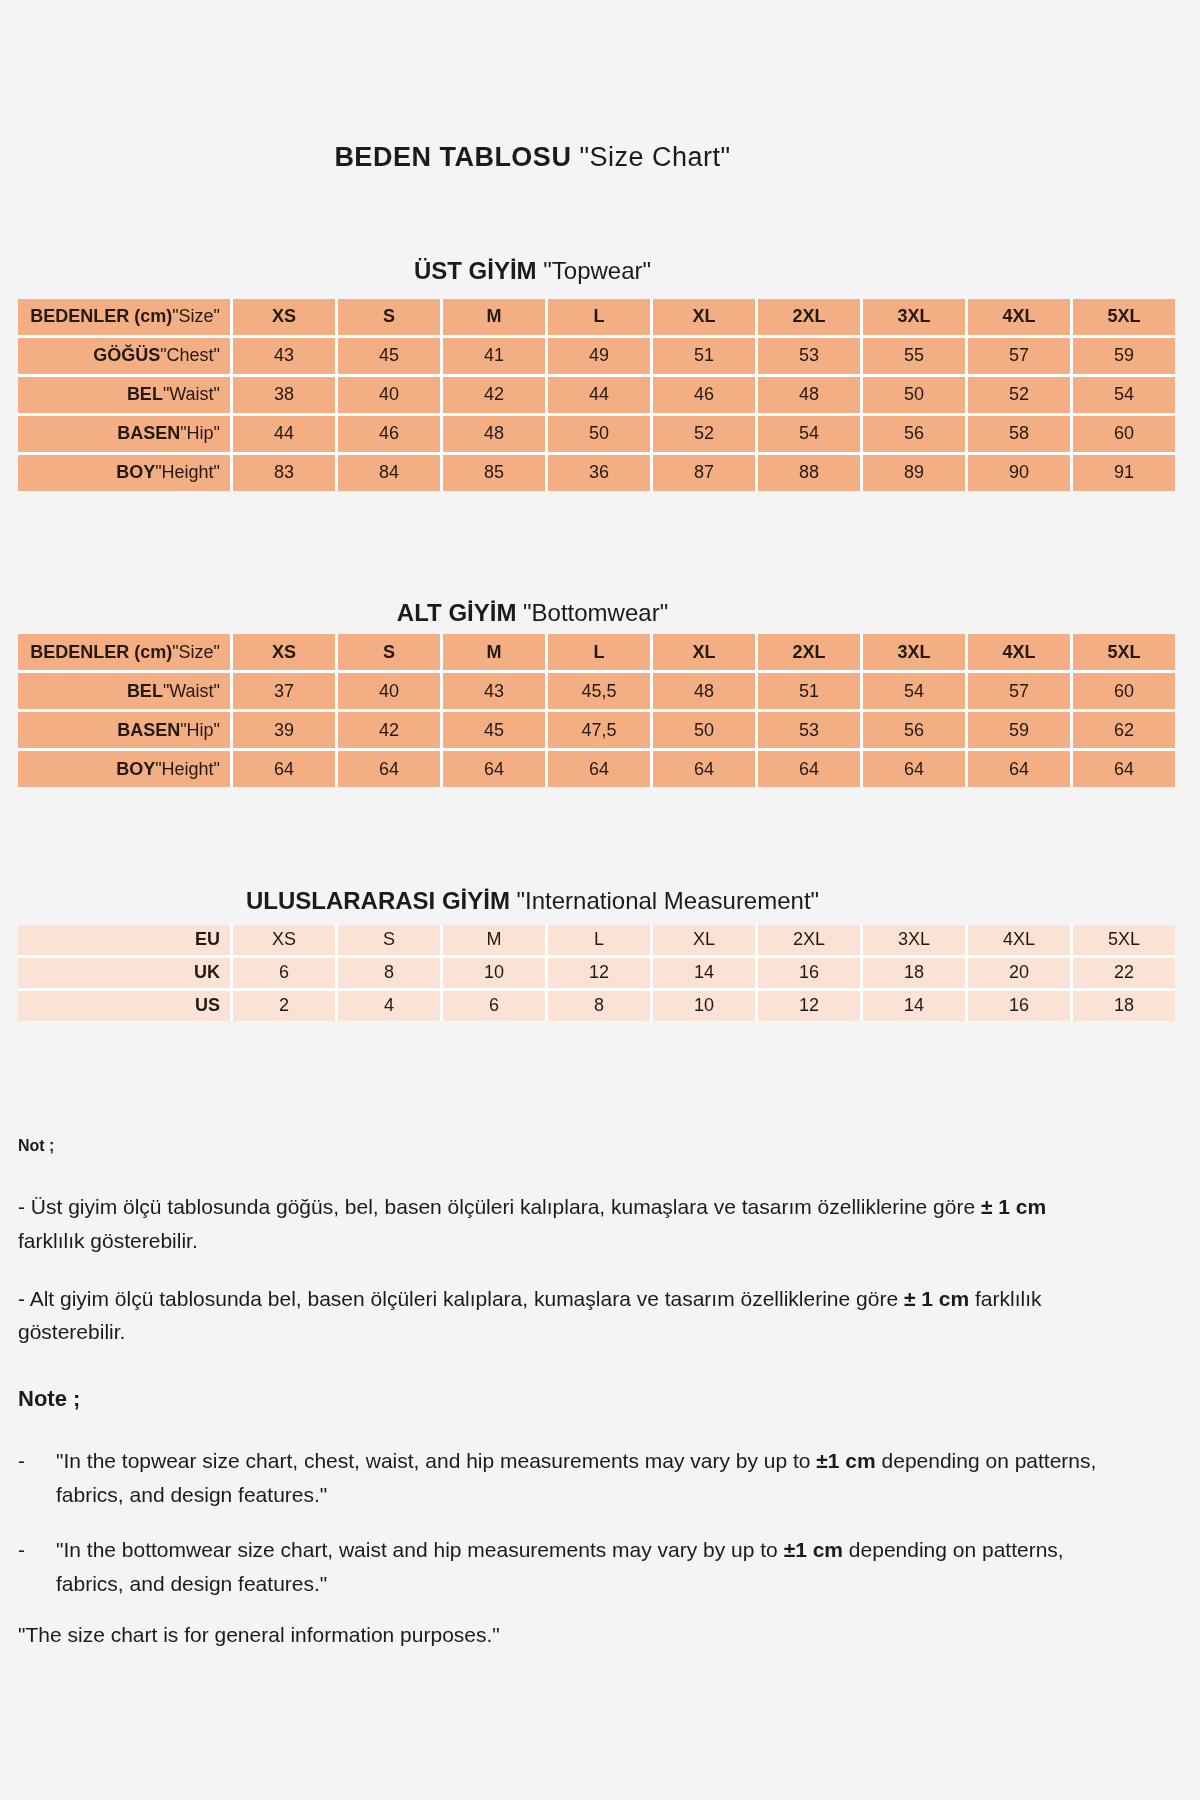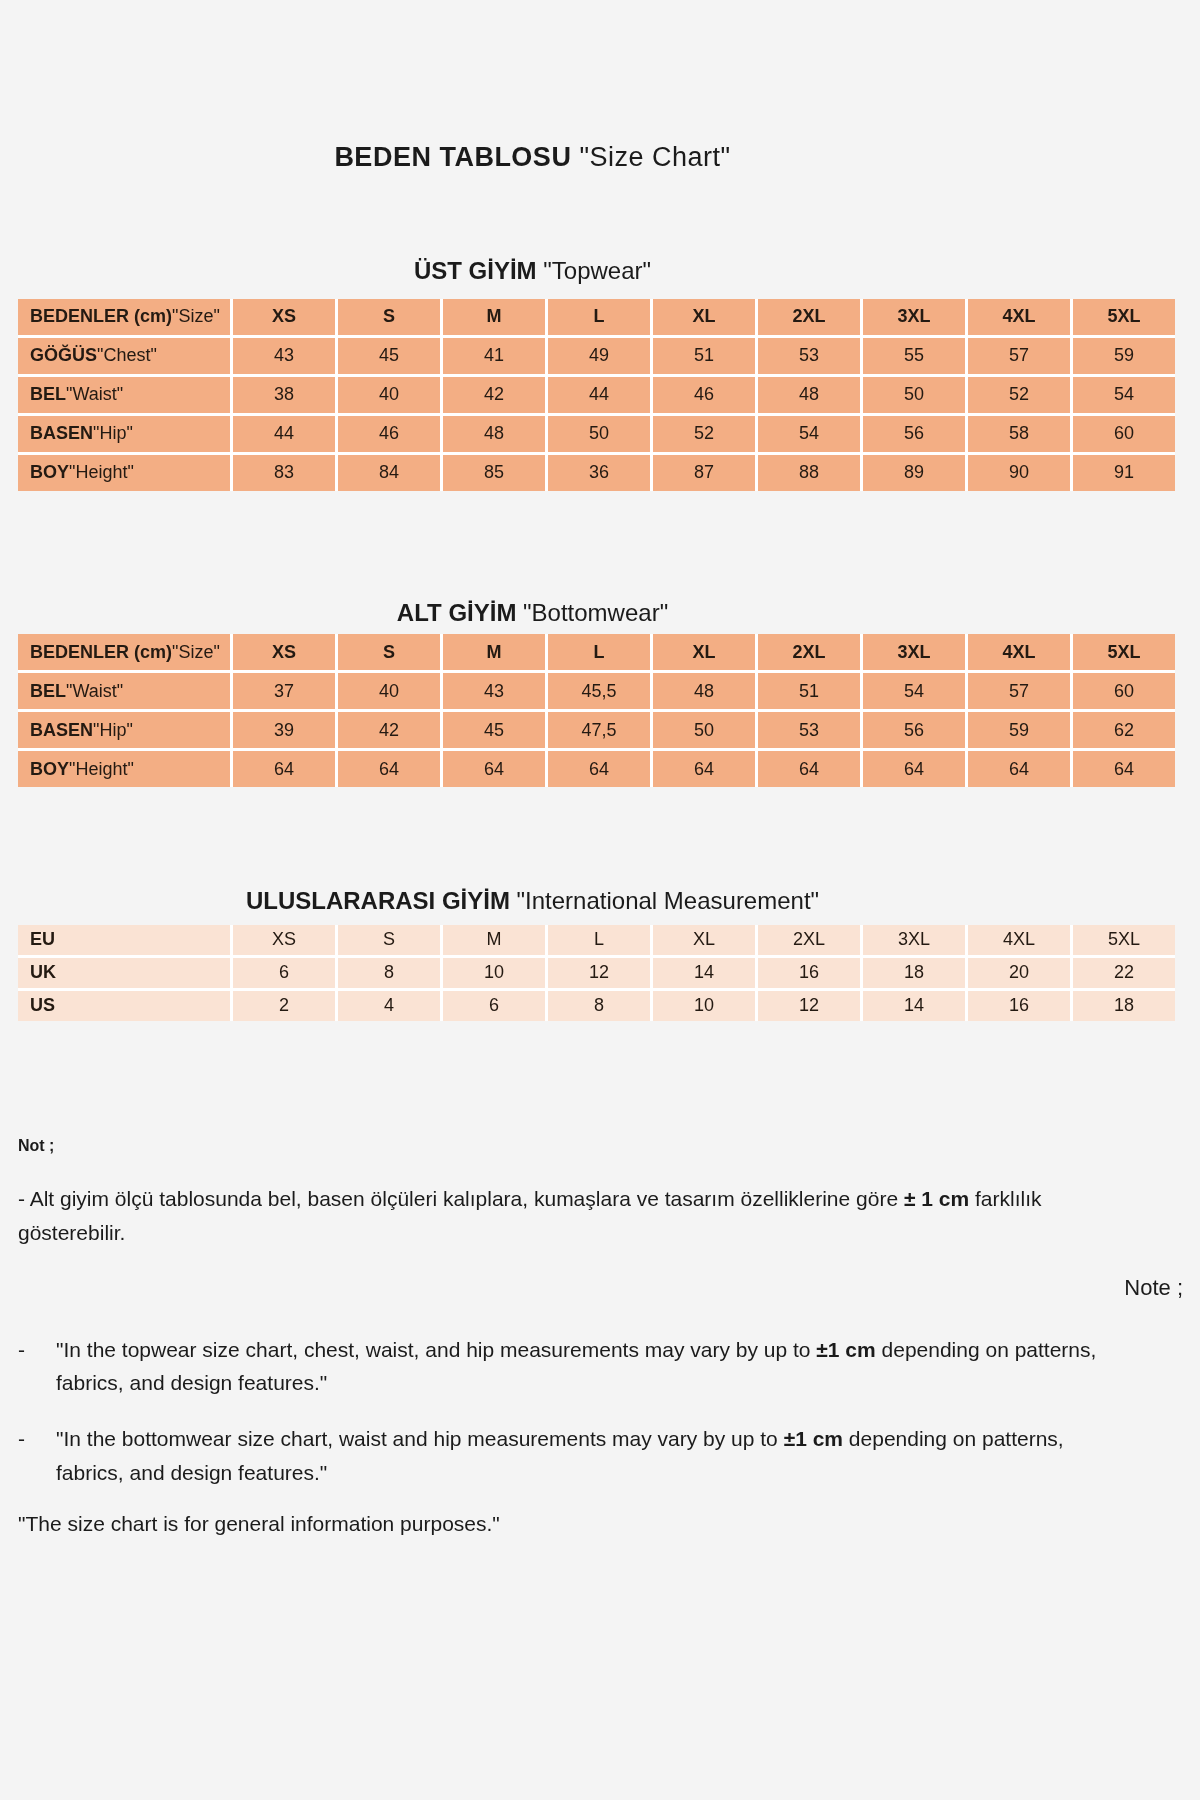--- a/index.html
+++ b/index.html
@@ -45,33 +45,33 @@
     background: var(--cell-bg, #F3AE84);
     height: 36px;
     display: flex;
     align-items: center;
     justify-content: center;
     font-size: 18px;
     color: #241A12;
   }
   .sizetable.light .cell { height: 30px; }
   .label-cell {
-    justify-content: flex-start;
+    justify-content: flex-end;
     padding: 0 10px 0 12px;
   }
   .label-cell b { font-weight: bold; font-size: 18px; }
   .label-cell .en { font-weight: normal; font-size: 18px; }
   .cell.hdr { font-weight: bold; }
   
   .notes { margin-left: 18px; width: 1165px; font-size: 21px; line-height: 1.6; }
   .not-heading  { margin-top: 112px; font-weight: bold; font-size: 16px; }
   .note-p  { margin-top: 32px; width: 1040px; }
   .note-p.second { margin-top: 24px; }
   .tr-footer { margin-top: 20px; }
-  .note-heading { margin-top: 20px; font-weight: normal; font-size: 22px; text-align: right; }
+  .note-heading { margin-top: 32px; font-weight: bold; font-size: 22px; }
   .bullet { margin-top: 28px; display: flex; }
   .bullet.second { margin-top: 22px; }
   .bullet .dash { width: 38px; flex: 0 0 38px; }
   .bullet .btext { width: 1080px; }
   .en-footer { margin-top: 18px; }
   b.inb { font-weight: bold; }
 </style>
 </head>
 <body>
 
@@ -251,20 +251,21 @@
     <div class="cell val-cell">12</div>
     <div class="cell val-cell">14</div>
     <div class="cell val-cell">16</div>
     <div class="cell val-cell">18</div>
   </div>
 
 <div class="notes">
 
   <div class="not-heading">Not ;</div>
 
+  <p class="note-p"><span>- Üst giyim ölçü tablosunda göğüs, bel, basen ölçüleri kalıplara, kumaşlara ve tasarım özelliklerine göre </span><b class="inb">± 1 cm</b><span> farklılık gösterebilir.</span></p>
 
   <p class="note-p second"><span>- Alt giyim ölçü tablosunda bel, basen ölçüleri kalıplara, kumaşlara ve tasarım özelliklerine göre </span><b class="inb">± 1 cm</b><span> farklılık gösterebilir.</span></p>
 
 
   <div class="note-heading">Note ;</div>
 
   <div class="bullet">
     <span class="dash">-</span>
     <span class="btext"><span>"In the topwear size chart, chest, waist, and hip measurements may vary by up to </span><b class="inb">±1 cm</b><span> depending on patterns, fabrics, and design features."</span></span>
   </div>

